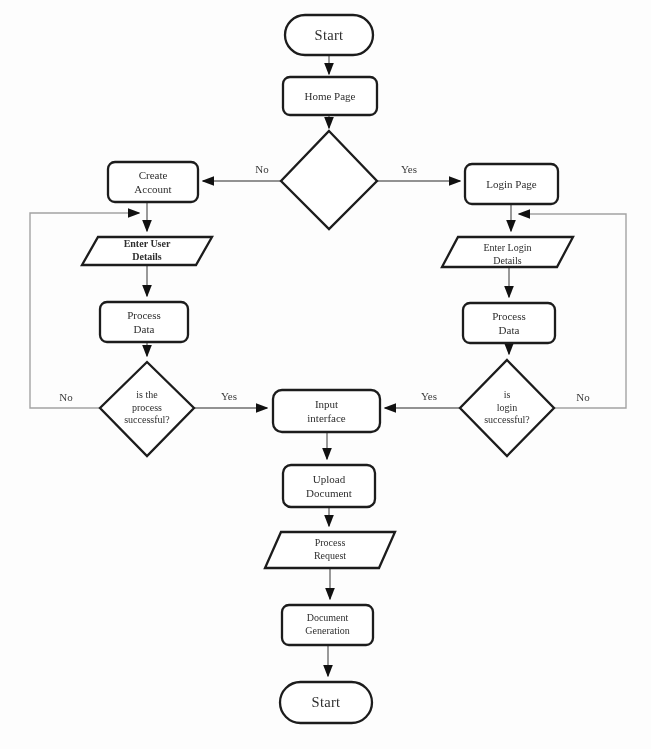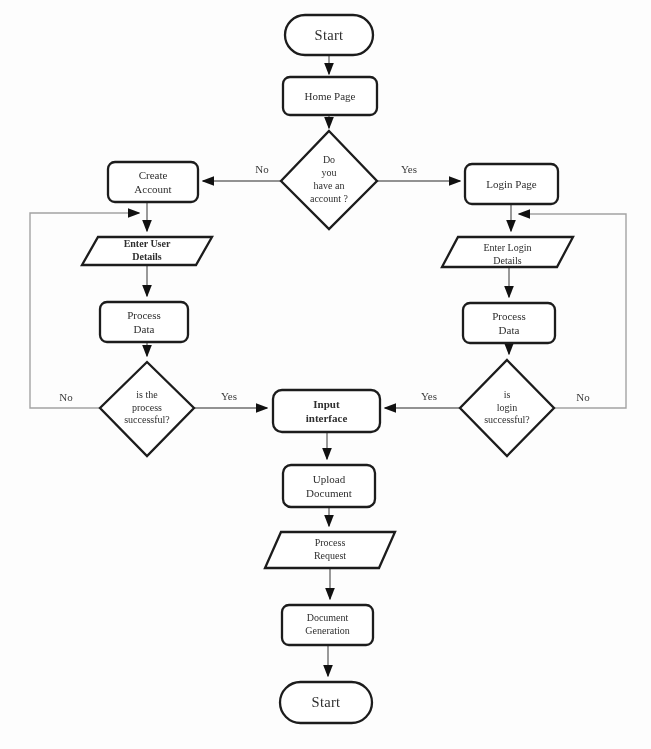--- a/index.html
+++ b/index.html
@@ -80,42 +80,38 @@
     <polygon class="shape" points="507,360 554,408 507,456 460,408"></polygon>
     <rect class="shape" x="273" y="390" width="107" height="42" rx="9"></rect>
     <rect class="shape" x="283" y="465" width="92" height="42" rx="8"></rect>
     <polygon class="shape" points="281,532 395,532 379,568 265,568"></polygon>
     <rect class="shape" x="282" y="605" width="91" height="40" rx="7"></rect>
     <rect class="shape" x="280" y="682" width="92" height="41" rx="20.5"></rect>
   </svg>
 
   <div class="lbl big" style="left:285px;top:15px;width:88px;height:40px;">Start</div>
   <div class="lbl" style="left:283px;top:77px;width:94px;height:38px;">Home Page</div>
-  <div class="lbl small" style="left:289px;top:140px;width:80px;height:80px;">Do
-you
-have an
-account ?</div>
   <div class="lbl" style="left:108px;top:162px;width:90px;height:40px;">Create
 Account</div>
   <div class="lbl" style="left:465px;top:164px;width:93px;height:40px;">Login Page</div>
   <div class="lbl small" style="left:88px;top:236px;width:118px;height:29px;font-weight:bold;">Enter User
 Details</div>
   <div class="lbl small" style="left:450px;top:236px;width:115px;height:38px;">Enter Login
 Details</div>
   <div class="lbl" style="left:100px;top:302px;width:88px;height:40px;">Process
 Data</div>
   <div class="lbl" style="left:463px;top:303px;width:92px;height:40px;">Process
 Data</div>
   <div class="lbl small" style="left:105px;top:370px;width:84px;height:76px;">is the
 process
 successful?</div>
   <div class="lbl small" style="left:465px;top:368px;width:84px;height:80px;">is
 login
 successful?</div>
-  <div class="lbl" style="left:273px;top:390px;width:107px;height:42px;font-weight:bold;">Input
+  <div class="lbl" style="left:273px;top:390px;width:107px;height:42px;">Input
 interface</div>
   <div class="lbl" style="left:283px;top:465px;width:92px;height:42px;">Upload
 Document</div>
   <div class="lbl small" style="left:273px;top:532px;width:114px;height:36px;">Process
 Request</div>
   <div class="lbl small" style="left:282px;top:605px;width:91px;height:40px;">Document
 Generation</div>
   <div class="lbl big" style="left:280px;top:682px;width:92px;height:41px;">Start</div>
 
   <div class="edge" style="left:246px;top:163px;">No</div>

